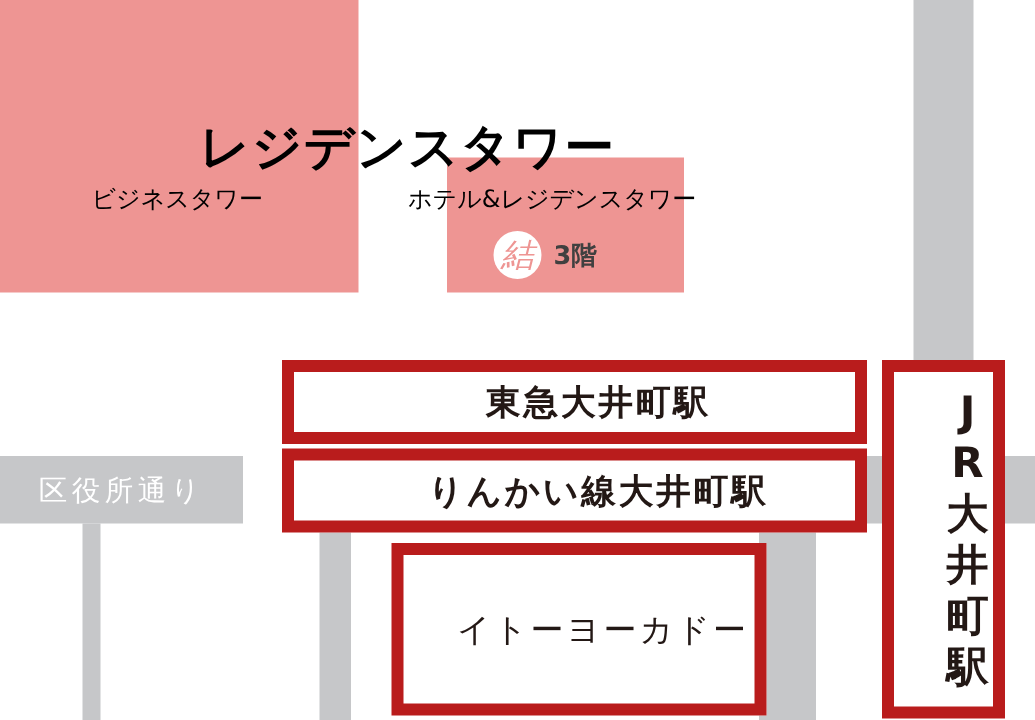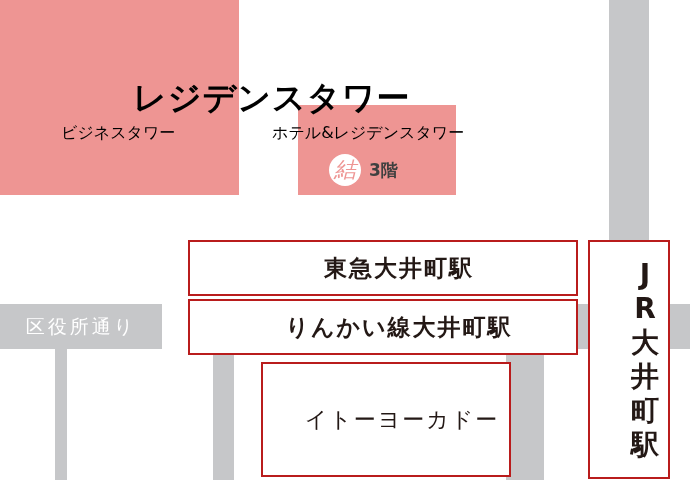--- a/index.html
+++ b/index.html
@@ -1,20 +1,20 @@
 <!DOCTYPE html>
 <html><head>
 <meta charset="utf-8">
 <style>
   html,body{margin:0;padding:0;}
   body{width:690px;height:480px;position:relative;overflow:hidden;background:#ffffff;font-family:"DejaVu Sans",sans-serif;}
   .abs{position:absolute;}
   .pink{background:#ee9593;}
   .road{background:#c6c7c9;}
-  .box{position:absolute;background:#fff;border:2px solid #b91c1c;box-sizing:border-box;display:flex;align-items:center;justify-content:center;color:#231815;padding-left:32px;}
+  .box{position:absolute;background:#fff;border:8px solid #b91c1c;box-sizing:border-box;display:flex;align-items:center;justify-content:center;color:#231815;padding-left:32px;}
   .title{font-size:33px;font-weight:bold;color:#000;letter-spacing:1px;white-space:nowrap;}
   .sub{font-size:16px;color:#000;white-space:nowrap;}
   .stlabel{font-size:23px;font-weight:bold;letter-spacing:2px;}
   .roadlabel{font-size:19px;color:#fff;letter-spacing:3px;}
   .yui{width:32px;height:32px;border-radius:50%;background:#fff;color:#ee9593;display:flex;align-items:center;justify-content:center;font-size:22px;font-family:"DejaVu Serif",serif;font-style:italic;}
   .floor{color:#404040;font-size:17px;font-weight:bold;margin-left:8px;}
   .jrtext{display:flex;flex-direction:column;align-items:center;font-size:28px;font-weight:bold;line-height:34px;}
 </style>
 </head>
 <body>

